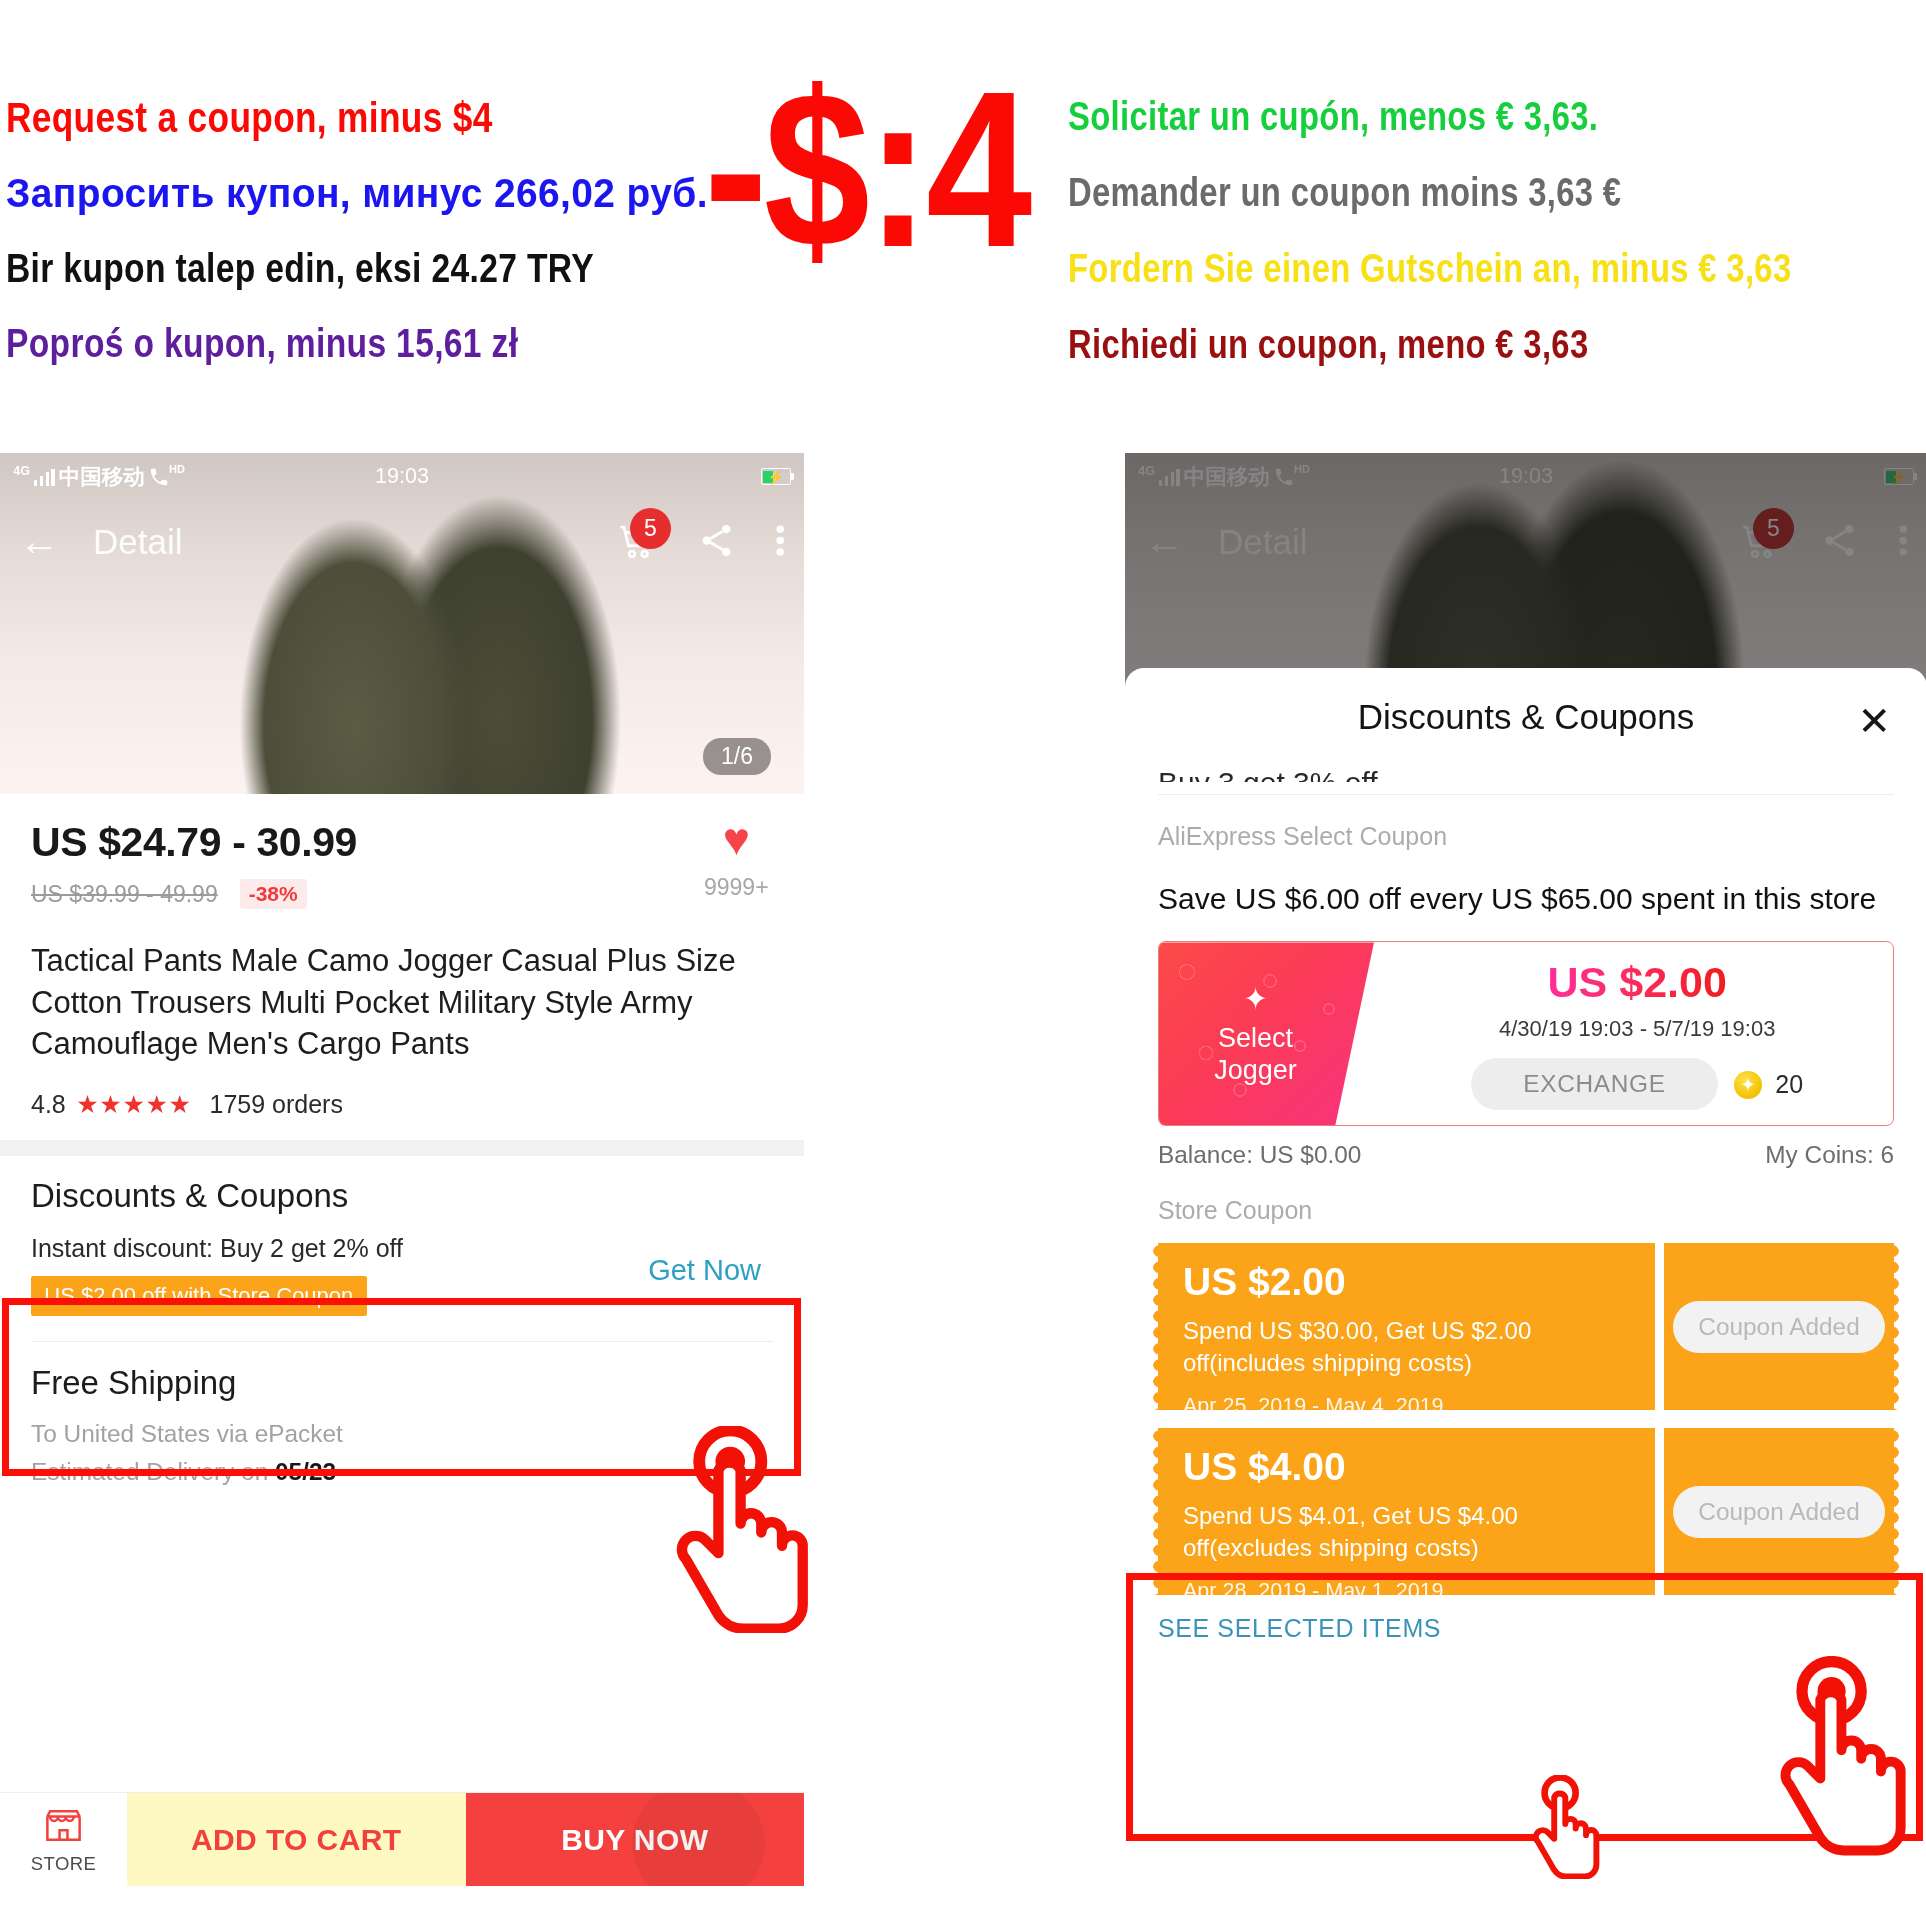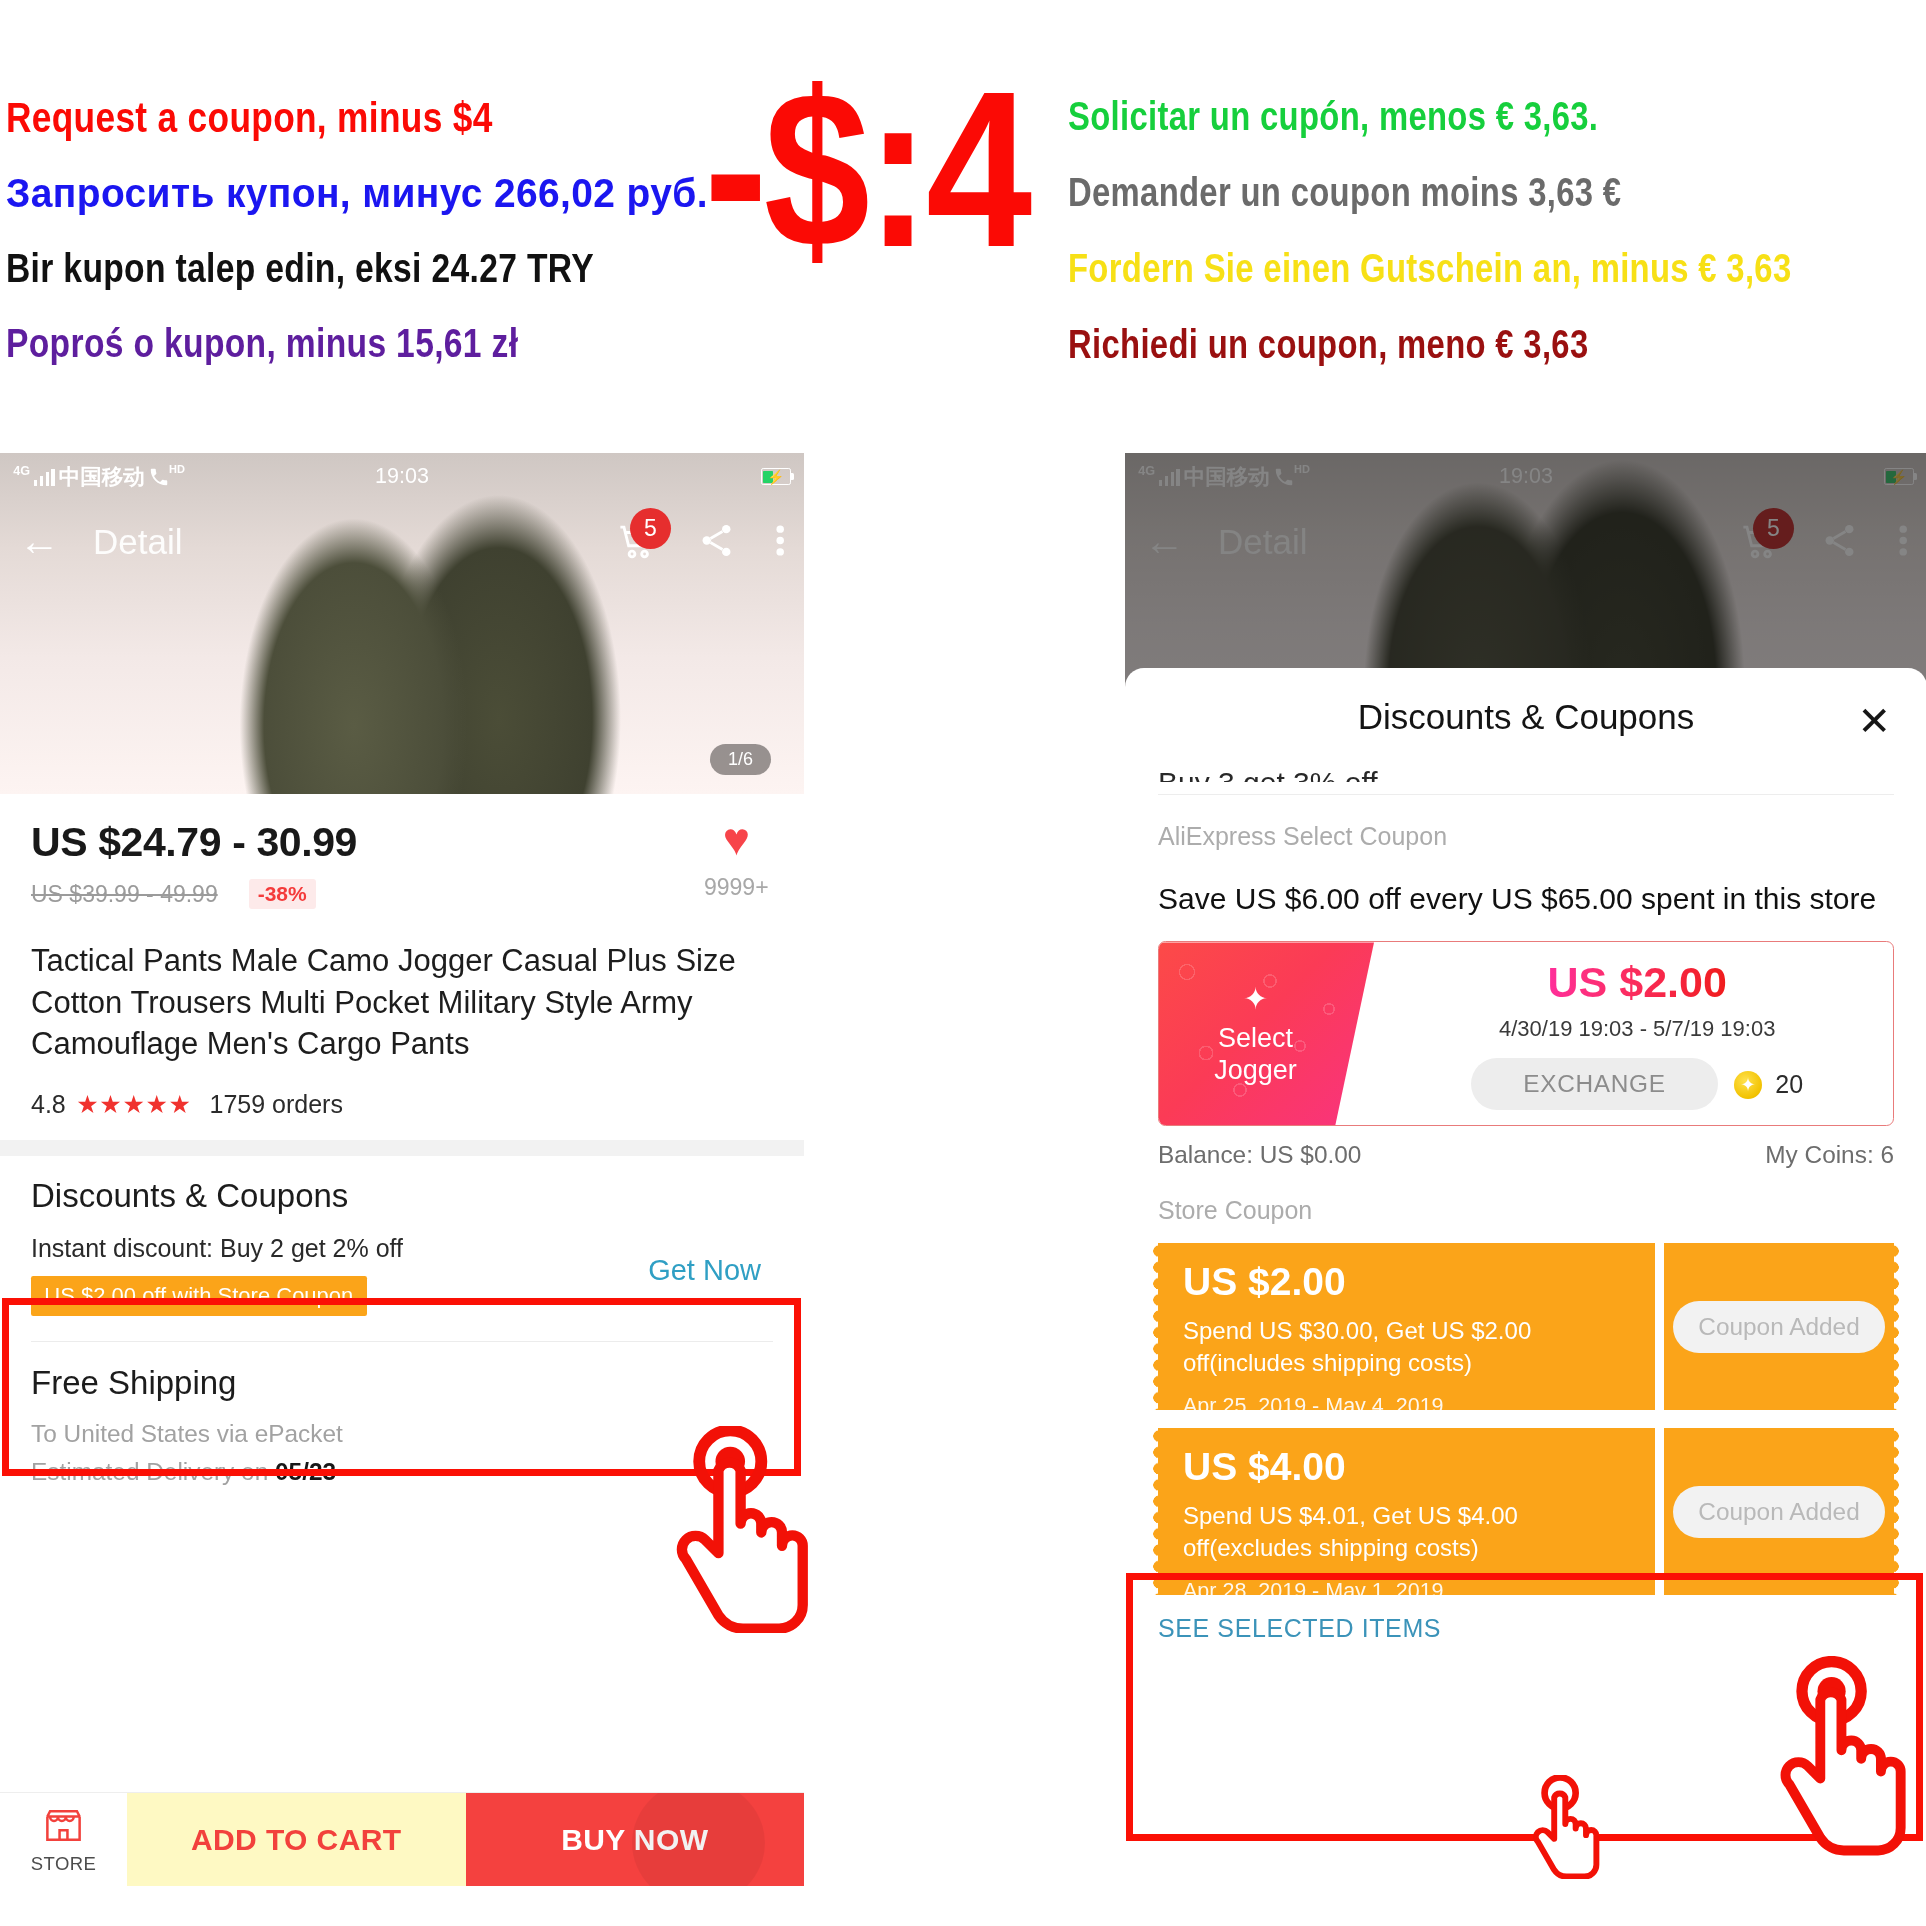--- a/index.html
+++ b/index.html
@@ -110,28 +110,28 @@
     height: 341px;
     background:
       radial-gradient(ellipse 163px 296px at 44% 80%, #5a5c44 0%, #4c4e3a 55%, rgba(76,78,58,0) 70%),
       radial-gradient(ellipse 170px 311px at 62% 78%, #4b4d37 0%, #3f4130 55%, rgba(63,65,48,0) 72%),
       linear-gradient(180deg, #cfc7c3 0%, #e4dad6 28%, #f3e9e7 60%, #fdf4f2 100%);
   }
   .hero-head { position:absolute; left:0; right:0; top:0; }
   .pager {
     position: absolute; right: 33px; bottom: 19px;
     background: rgba(90,86,84,.62); color: #fff;
-    font-size: 18px; padding: 5.2px 18px; border-radius: 18px;
+    font-size: 23px; padding: 5.2px 18px; border-radius: 18px;
   }
 
   
   .sect { padding: 0 31px; }
   .price-row { display:flex; align-items:flex-start; padding-top: 25px; justify-content: flex-end; }
   .price-main { font-size: 41px; font-weight: bold; color:#191919; letter-spacing:-0.4px; }
-  .price-old-row { display:flex; align-items:center; gap:31px; margin-top: 13.3px; }
+  .price-old-row { display:flex; align-items:center; gap:22px; margin-top: 13.3px; }
   .price-old { font-size: 23px; color:#9b9b9b; text-decoration: line-through; }
   .badge-off {
     background:#fdeaea; color:#f43b3b; font-size:21px; font-weight:bold;
     padding: 3px 9px; border-radius: 3px;
   }
   .fav-col { margin-left:auto; text-align:center; padding-right: 4.4px; }
   .heart { font-size: 46px; color:#f7444a; line-height: .9; }
   .fav-count { font-size: 23px; color:#a8a8a8; margin-top: 13.3px; }
   .prod-title {
     margin-top: 31px; font-size: 31px; line-height: 1.34; color:#1d1d1d;

